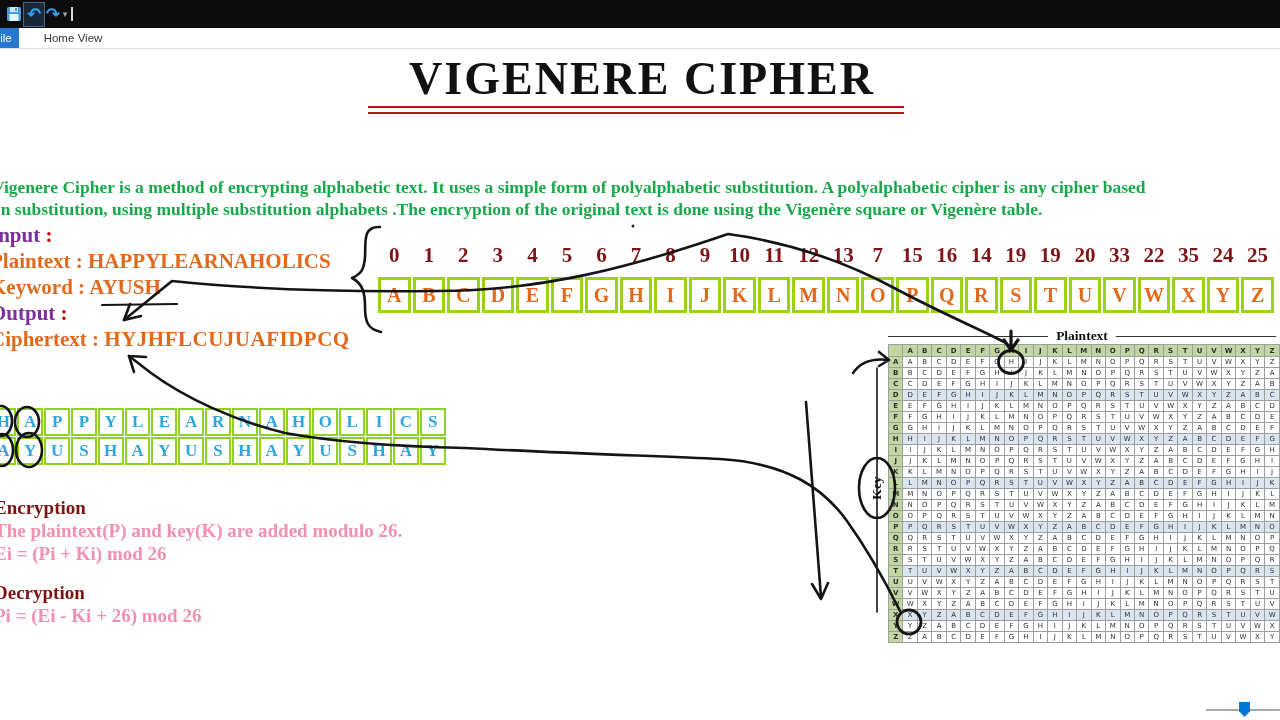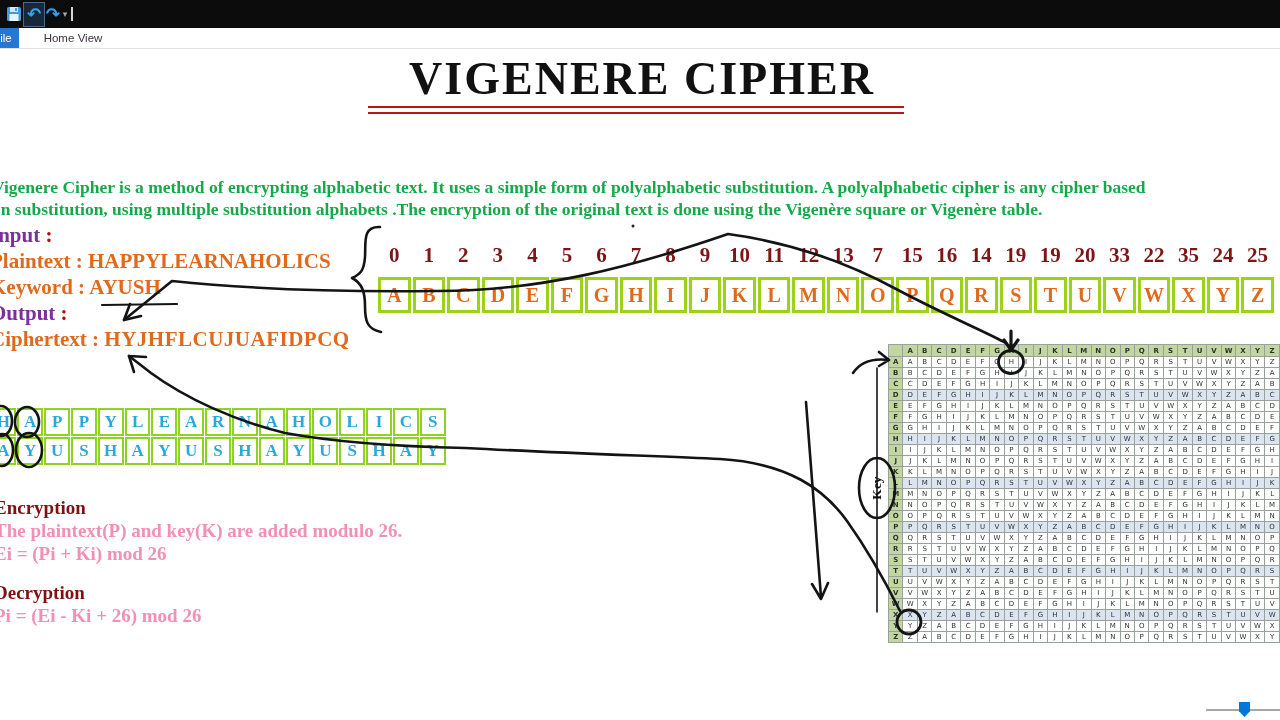--- a/index.html
+++ b/index.html
@@ -304,20 +304,25 @@
 
   <div class="abs serif enc">
     <div class="maroon">Encryption</div>
     <div class="pink">The plaintext(P) and key(K) are added modulo 26.</div>
     <div class="pink">Ei = (Pi + Ki) mod 26</div>
     <div class="gap"></div>
     <div class="maroon">Decryption</div>
     <div class="pink">Pi = (Ei - Ki + 26) mod 26</div>
   </div>
 
+  <div class="abs vt-label">
+    <div class="line"></div>
+    <div class="word">Plaintext</div>
+    <div class="line"></div>
+  </div>
   <table class="abs vtable">
       <tbody>
         <tr style="height:12px;">
           <th></th>
           <th>A</th>
           <th>B</th>
           <th>C</th>
           <th>D</th>
           <th>E</th>
           <th>F</th>

